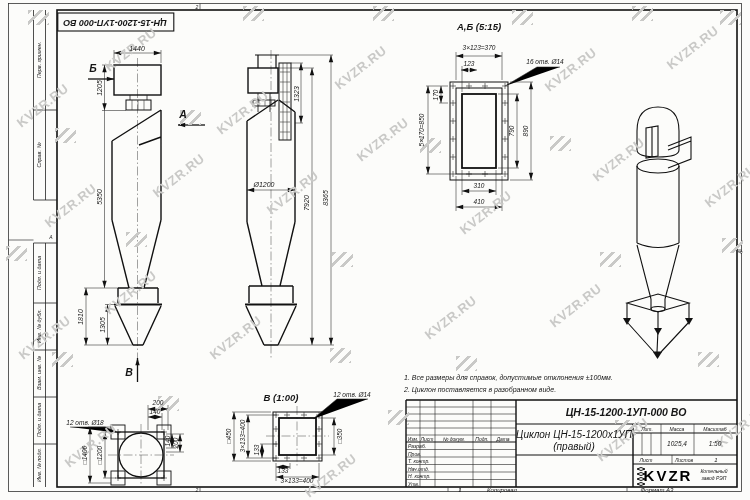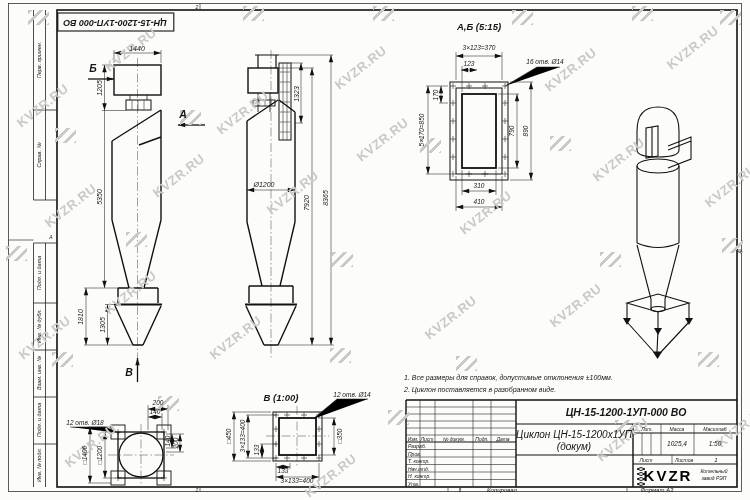--- a/index.html
+++ b/index.html
@@ -282,21 +282,21 @@
   <div class="L f65" style="left:352px;top:395px">12 отв. Ø14</div>
   <div class="L V f65" style="left:229px;top:436px">□450</div>
   <div class="L V f65" style="left:243px;top:436px">3×133=400</div>
   <div class="L V f65" style="left:257px;top:450px">133</div>
   <div class="L V f65" style="left:340px;top:436px">□350</div>
   <div class="L f65" style="left:283px;top:471px">133</div>
   <div class="L f65" style="left:297px;top:481px">3×133=400</div>
 
   <div class="L f10 bold" style="left:626px;top:412px">ЦН-15-1200-1УП-000 ВО</div>
   <div class="L f8" style="left:574px;top:435px">Циклон ЦН-15-1200х1УП</div>
-  <div class="L f8" style="left:574px;top:447px">(докум)</div>
+  <div class="L f8" style="left:574px;top:447px">(правый)</div>
   <div class="L f5" style="left:647px;top:428.5px">Лит.</div>
   <div class="L f5" style="left:677px;top:428.5px">Масса</div>
   <div class="L f5" style="left:715px;top:428.5px">Масштаб</div>
   <div class="L f65" style="left:677px;top:444px">1025,4</div>
   <div class="L f65" style="left:715px;top:444px">1:50</div>
   <div class="L f5" style="left:646px;top:459.5px">Лист</div>
   <div class="L f5" style="left:684px;top:459.5px">Листов</div>
   <div class="L f6" style="left:716px;top:459.5px">1</div>
   <div class="L f5" style="left:413px;top:438.5px">Изм.</div>
   <div class="L f5" style="left:427px;top:438.5px">Лист</div>

